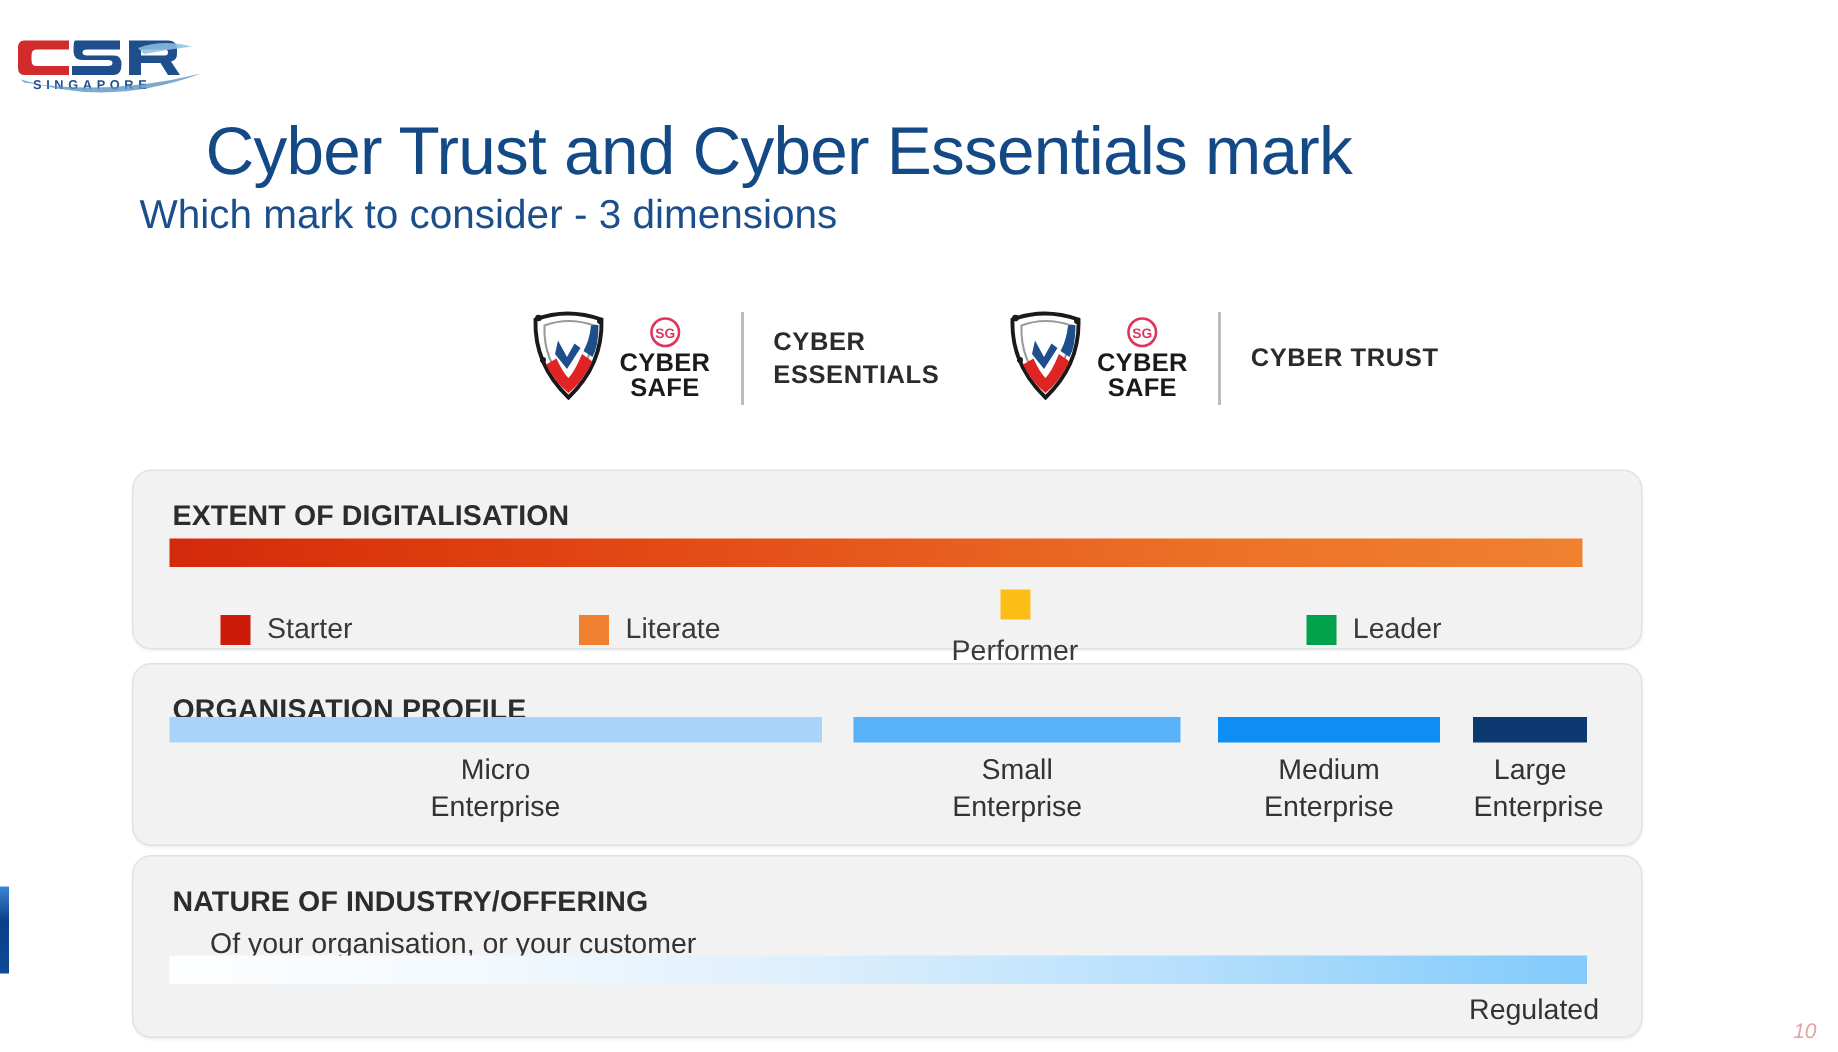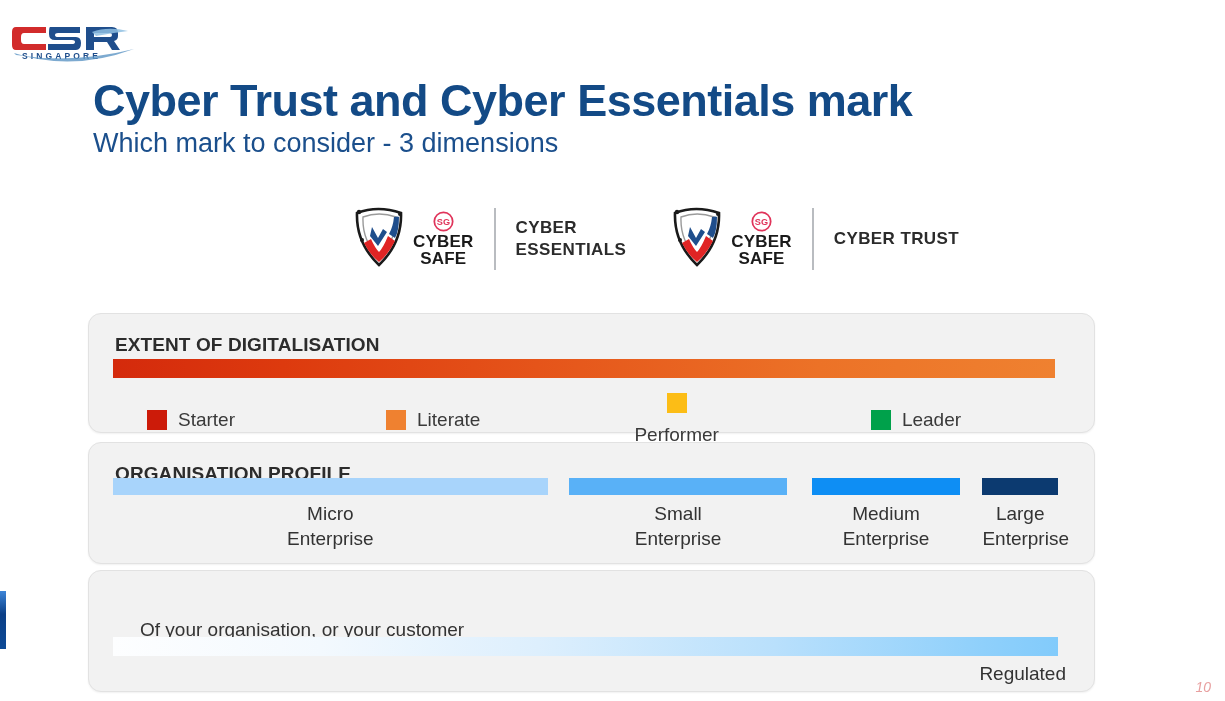--- a/index.html
+++ b/index.html
@@ -26,25 +26,26 @@
 
   
   .title-block {
     position: absolute;
     left: 93px;
     top: 78px;
     width: 1060px;
   }
   .slide-title {
     font-size: 45px;
-    font-weight: bold;
+    font-weight: normal;
     color: #134a86;
     letter-spacing: -0.5px;
     line-height: 1.02;
     white-space: nowrap;
+    margin-left: 44px;
   }
   .slide-subtitle {
     font-size: 27px;
     font-weight: normal;
     color: #1b4f8c;
     margin-top: 5px;
     line-height: 1.1;
     white-space: nowrap;
   }
 
@@ -371,19 +372,20 @@
         <span>Enterprise</span>
       </div>
       <div class="org-label" style="left: 92%; width: 8%;">
         <span>Large</span>
         <span>Enterprise</span>
       </div>
     </div>
 </div>
 
 <div class="panel" id="panel-industry">
+  <div class="panel-heading">NATURE OF INDUSTRY/OFFERING</div>
   <div class="panel-subheading">Of your organisation, or your customer</div>
   <div class="grad-bar-industry"></div>
   <div class="industry-caption">Regulated</div>
 </div>
 
 <div class="edge-bar"></div>
 <div class="page-number">10</div>
 
 </body></html>

